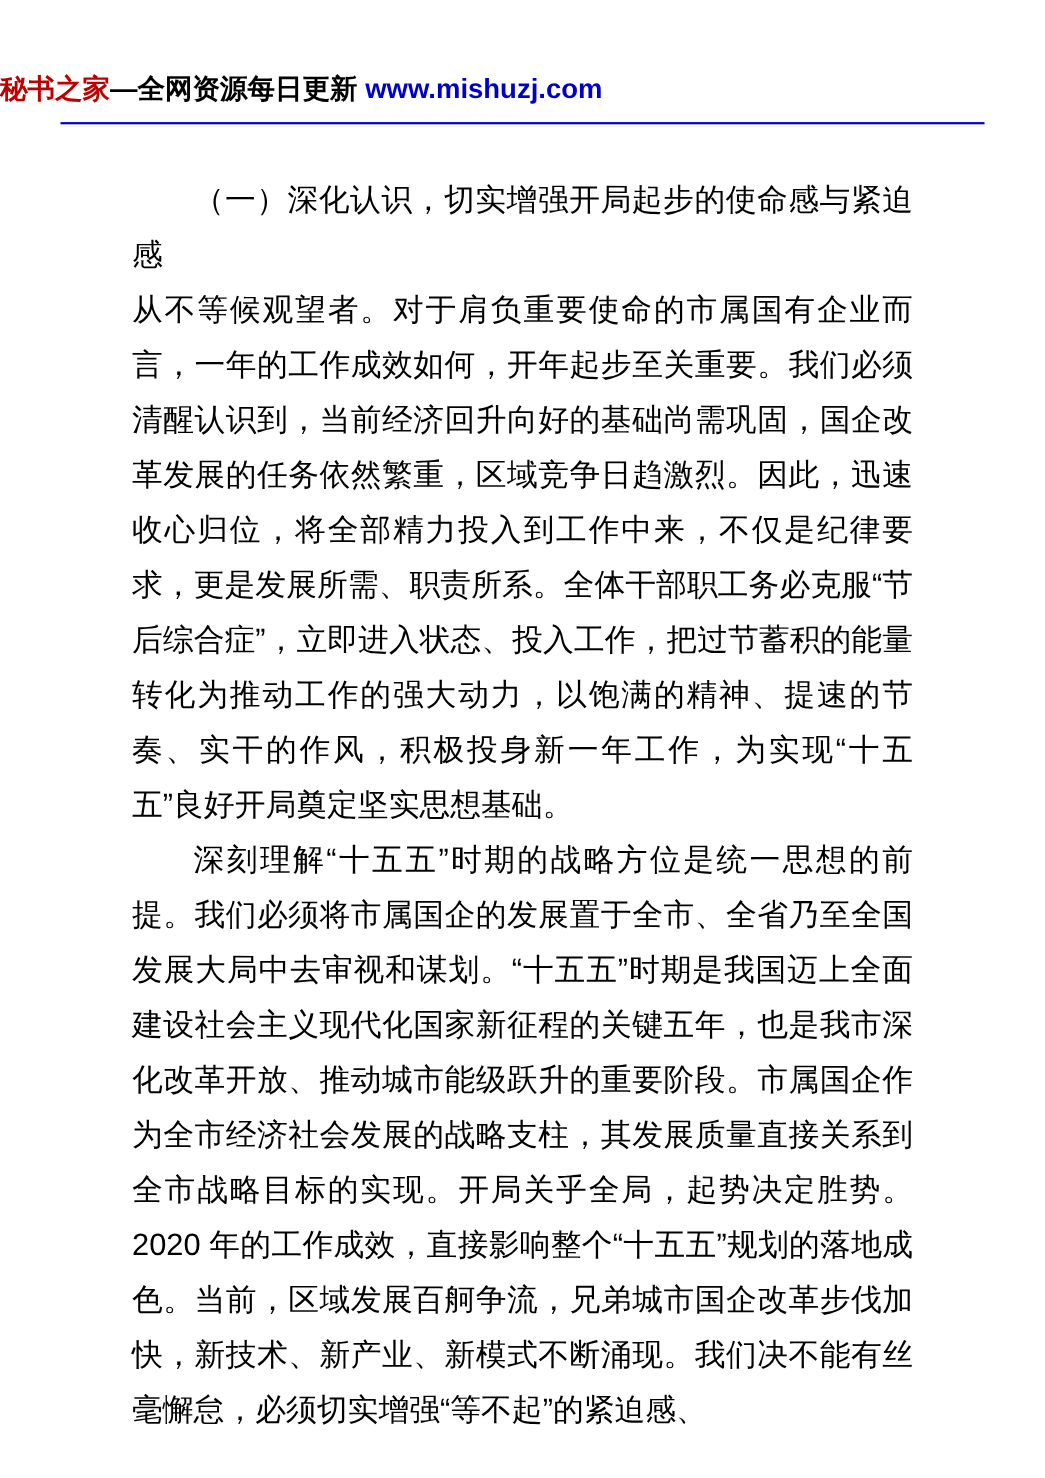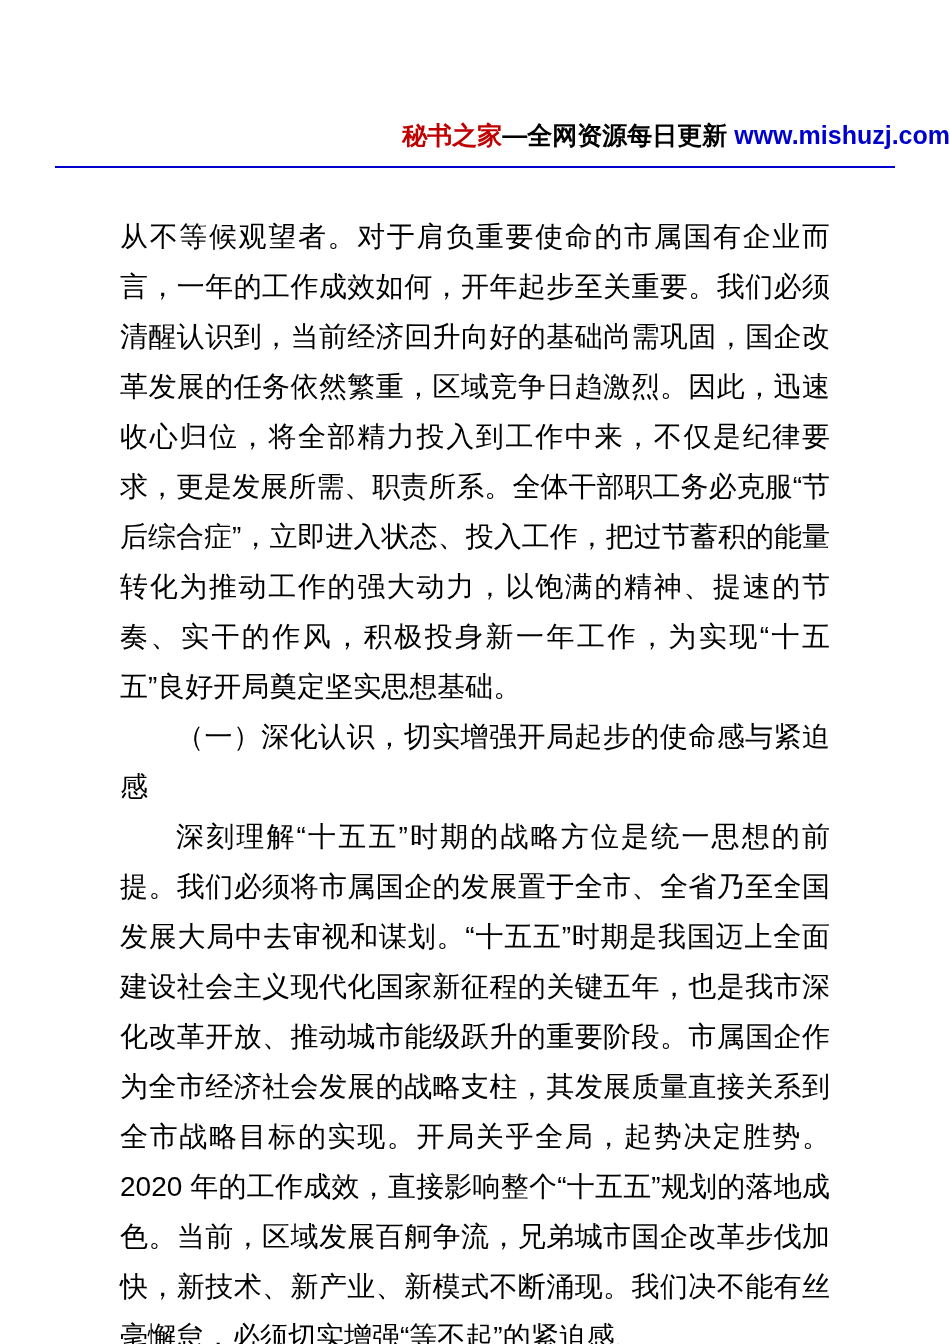--- a/index.html
+++ b/index.html
@@ -13,22 +13,22 @@
   html, body { margin: 0; padding: 0; background: #e8e8e8; }
   .page {
     width: 950px;
     height: 1344px;
     margin: 0 auto;
     background: var(--page-bg, #ffffff);
     overflow: hidden;
     font-family: "Liberation Sans", sans-serif;
   }
   .doc-header {
-    padding-top: 119px;
-    text-align: right;
+    padding-top: 64px;
+    text-align: left;
     font-size: 25px;
     font-weight: bold;
     white-space: nowrap;
     color: var(--text-black, #000000);
   }
   .site-name {
     color: var(--brand-red, #c00000);
     font-weight: bold;
   }
   .tagline {
@@ -60,18 +60,18 @@
 
 <div class="page">
 
   <header class="doc-header">
     <span class="site-name">秘书之家</span><span class="tagline">—全网资源每日更新 </span><a class="site-url">www.mishuzj.com</a>
   </header>
 
   <hr class="header-rule">
 
   <main class="doc-body">
+    <p class="para indent">（一）深化认识，切实增强开局起步的使命感与紧迫感</p>
     <p class="para">从不等候观望者。对于肩负重要使命的市属国有企业而言，一年的工作成效如何，开年起步至关重要。我们必须清醒认识到，当前经济回升向好的基础尚需巩固，国企改革发展的任务依然繁重，区域竞争日趋激烈。因此，迅速收心归位，将全部精力投入到工作中来，不仅是纪律要求，更是发展所需、职责所系。全体干部职工务必克服“节后综合症”，立即进入状态、投入工作，把过节蓄积的能量转化为推动工作的强大动力，以饱满的精神、提速的节奏、实干的作风，积极投身新一年工作，为实现“十五五”良好开局奠定坚实思想基础。</p>
-    <p class="para indent">（一）深化认识，切实增强开局起步的使命感与紧迫感</p>
     <p class="para indent">深刻理解“十五五”时期的战略方位是统一思想的前提。我们必须将市属国企的发展置于全市、全省乃至全国发展大局中去审视和谋划。“十五五”时期是我国迈上全面建设社会主义现代化国家新征程的关键五年，也是我市深化改革开放、推动城市能级跃升的重要阶段。市属国企作为全市经济社会发展的战略支柱，其发展质量直接关系到全市战略目标的实现。开局关乎全局，起势决定胜势。2020 年的工作成效，直接影响整个“十五五”规划的落地成色。当前，区域发展百舸争流，兄弟城市国企改革步伐加快，新技术、新产业、新模式不断涌现。我们决不能有丝毫懈怠，必须切实增强“等不起”的紧迫感、</p>
   </main>
 
 </div>
 
 </body></html>

